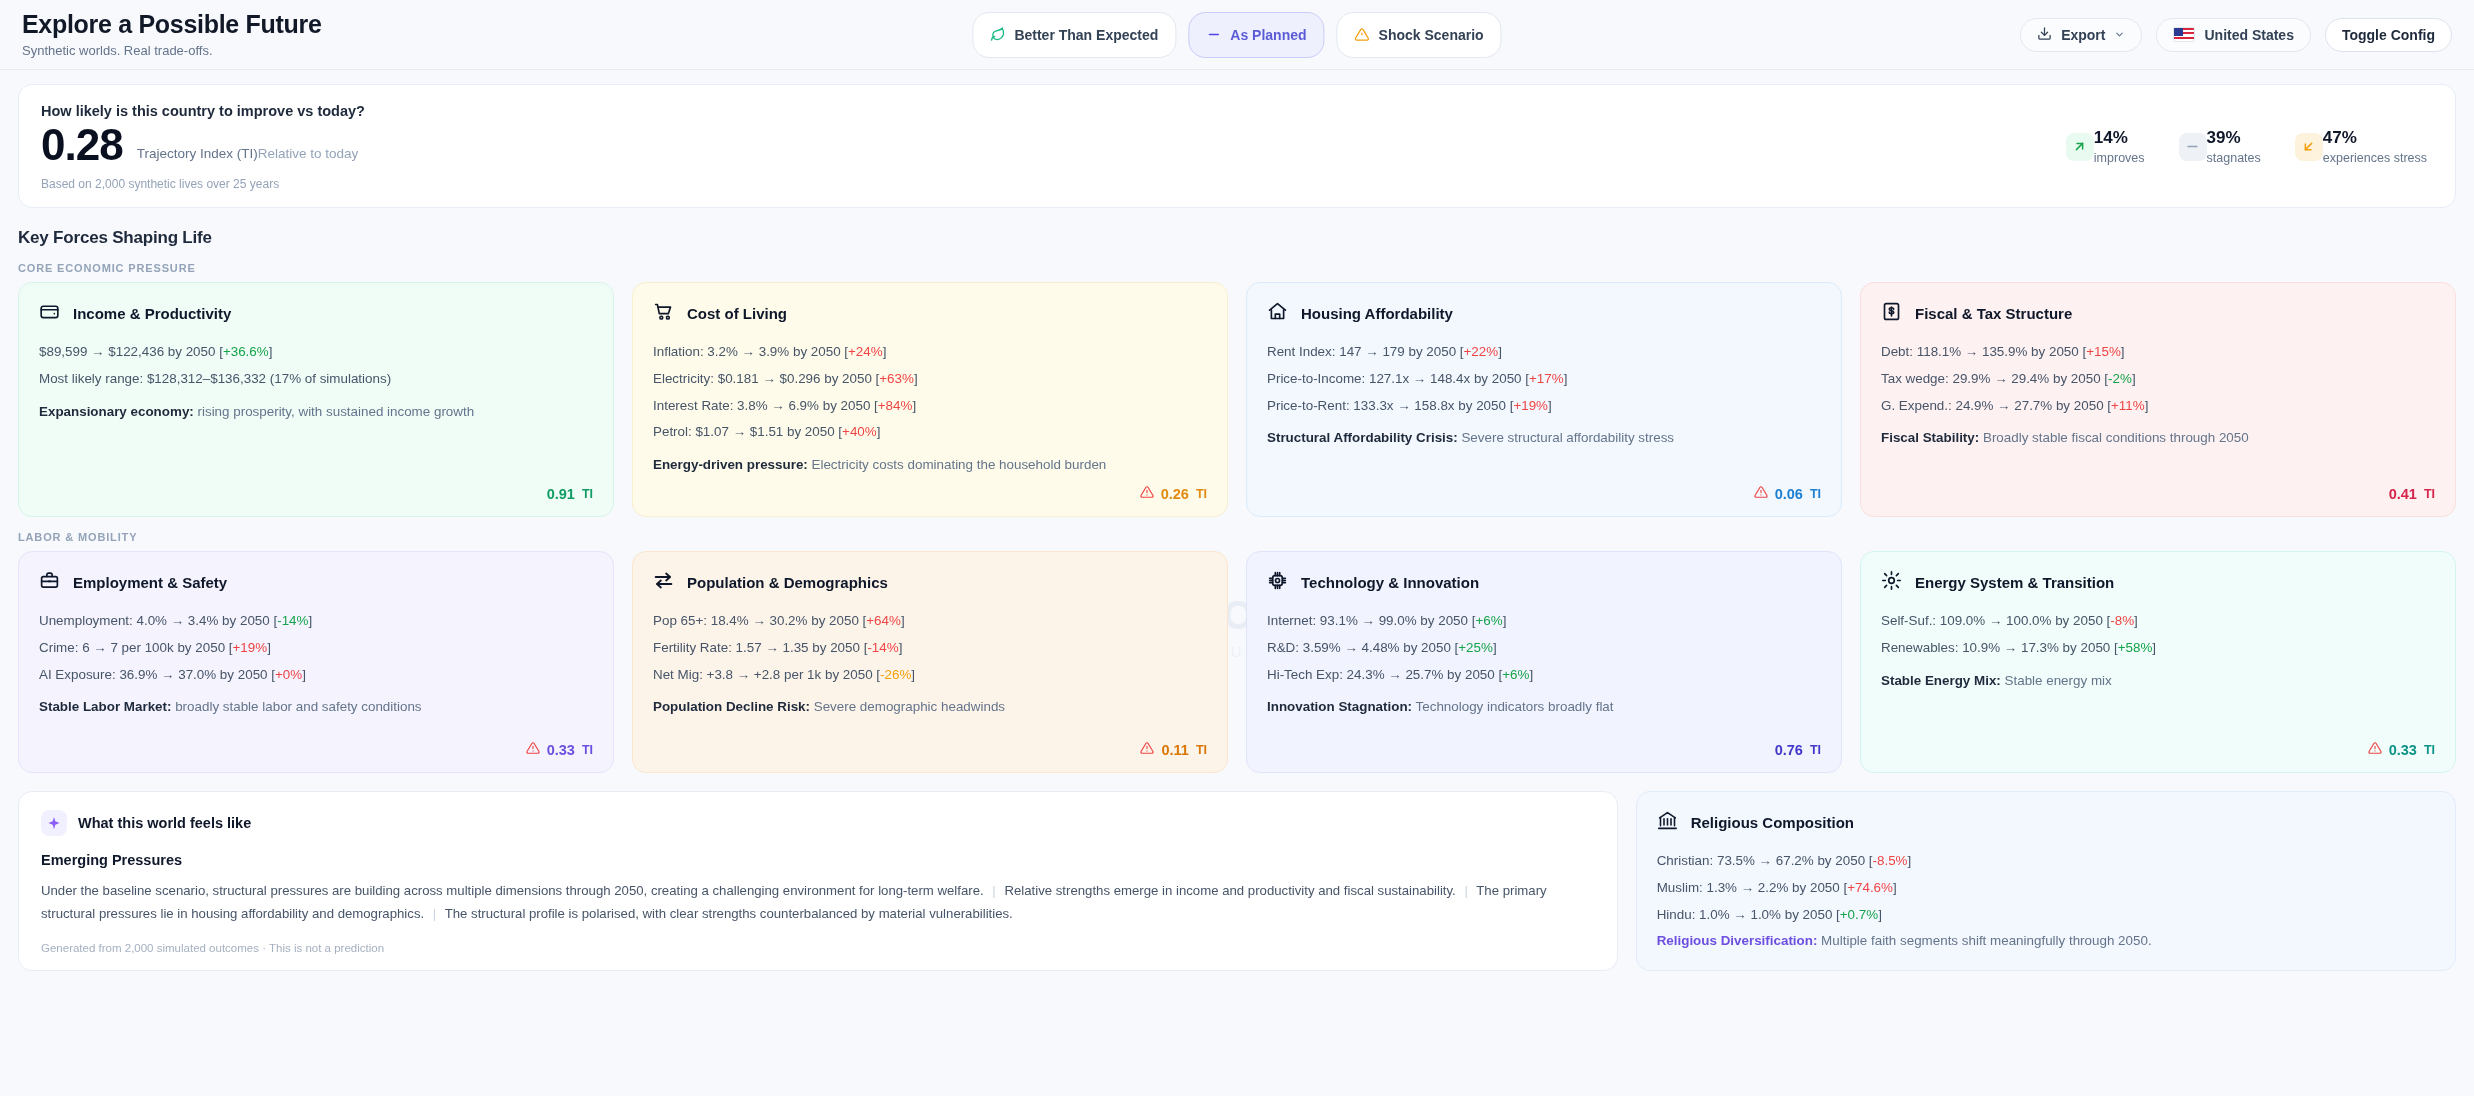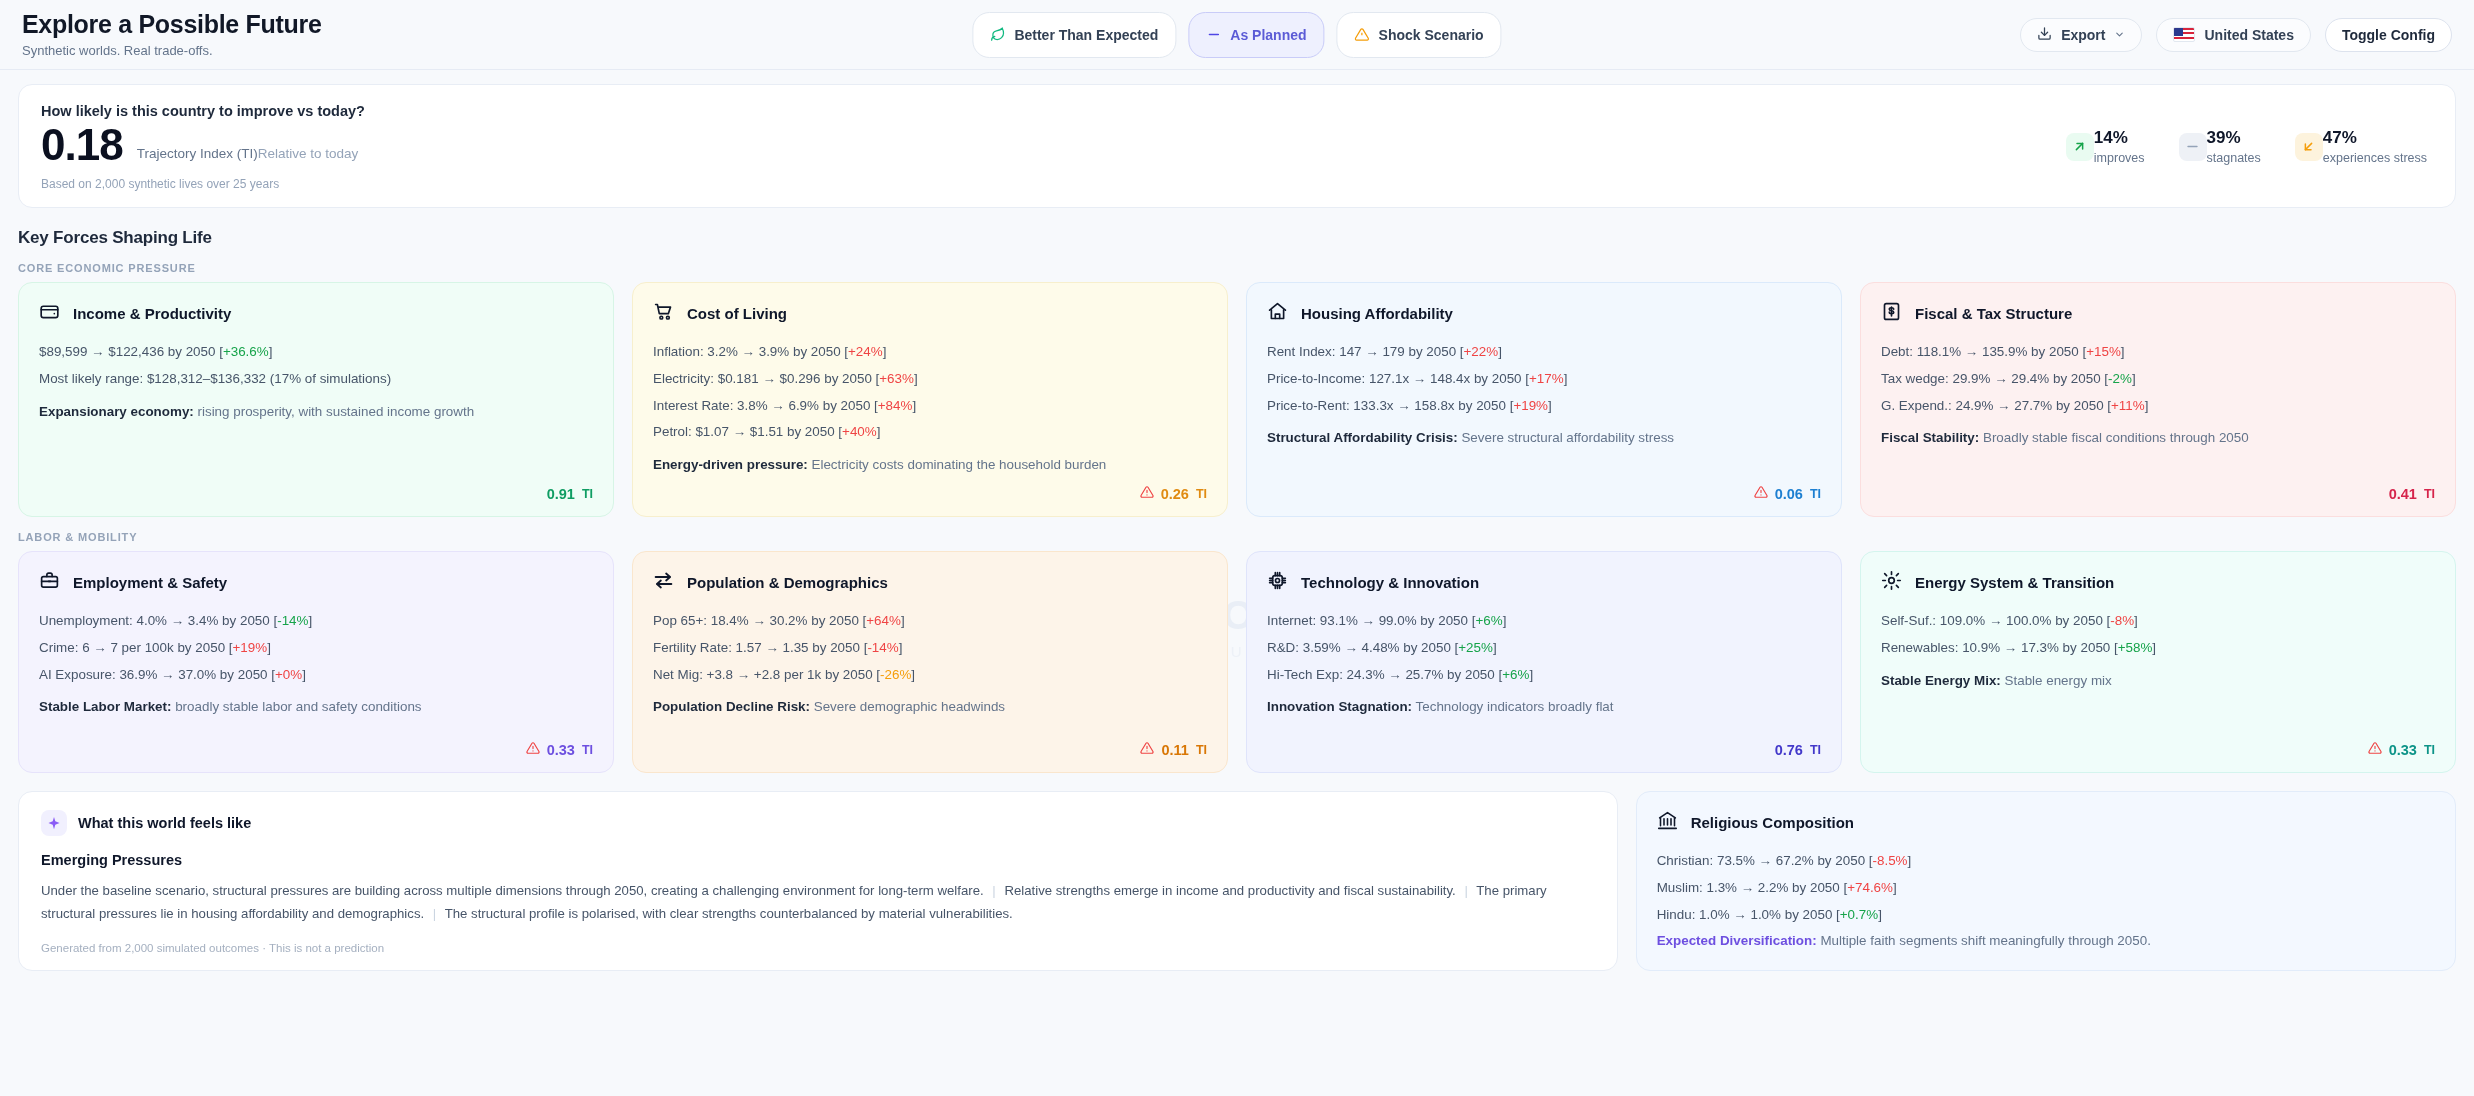--- a/index.html
+++ b/index.html
@@ -232,21 +232,21 @@
     <div class="btn solid">
       <span>Toggle Config</span>
     </div>
   </div>
 </div>
 
 <div class="panel">
   <div>
     <div class="ti-q">How likely is this country to improve vs today?</div>
     <div class="ti-row">
-      <div class="ti-num">0.18</div>
+      <div class="ti-num">0.28</div>
       <div class="ti-lbl">
         <span class="a">Trajectory Index (TI)</span>
         <span class="b">Relative to today</span>
       </div>
     </div>
     <div class="ti-note">Based on 2,000 synthetic lives over 25 years</div>
   </div>
 
   <div class="stats">
     <div class="stat">
@@ -510,16 +510,16 @@
           </svg>
       </span>
       <span class="ttl">Religious Composition</span>
     </div>
     <div id="relig-metrics">
         <div class="metric"><span>Christian: 73.5% → 67.2% by 2050 [</span><span class="up">-8.5%</span><span>]</span></div>
         <div class="metric"><span>Muslim: 1.3% → 2.2% by 2050 [</span><span class="up">+74.6%</span><span>]</span></div>
         <div class="metric"><span>Hindu: 1.0% → 1.0% by 2050 [</span><span class="down">+0.7%</span><span>]</span></div>
       </div>
     <div class="verdict">
-      <b style="color:#6d4fe0">Expected Diversification:</b><span> Multiple faith segments shift meaningfully through 2050.</span>
+      <b style="color:#6d4fe0">Religious Diversification:</b><span> Multiple faith segments shift meaningfully through 2050.</span>
     </div>
   </div>
 </div>
 
 </body></html>

